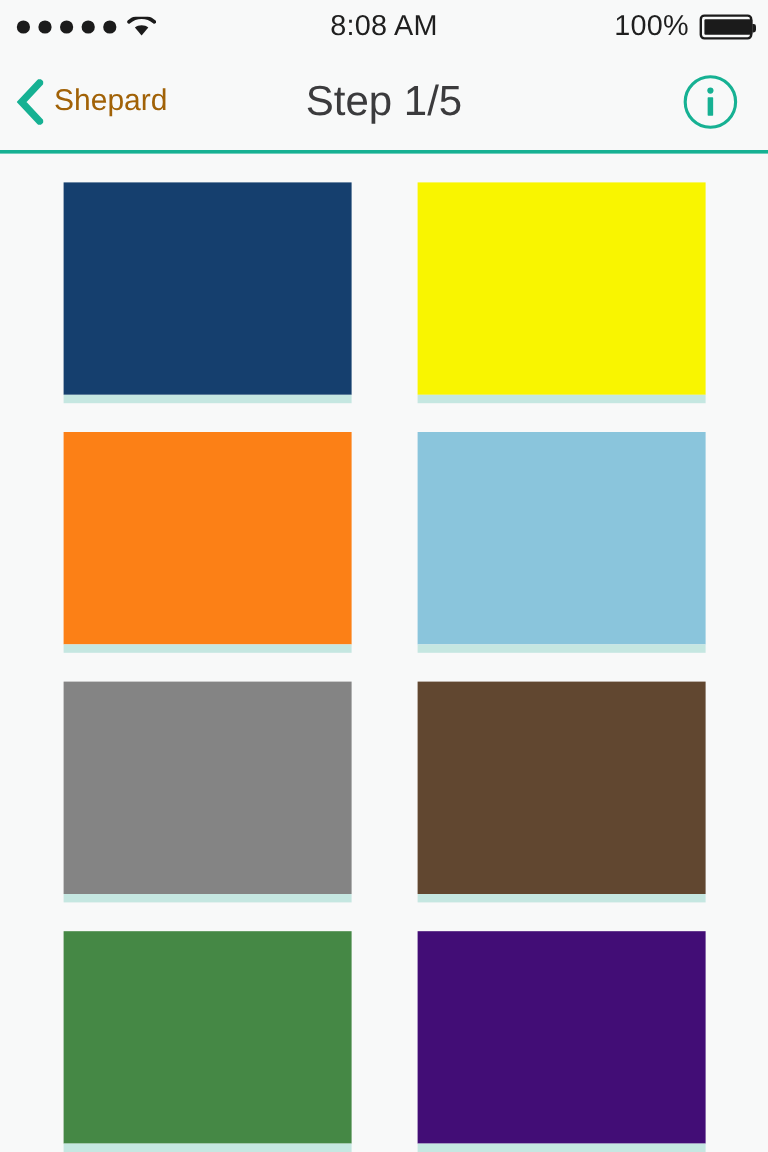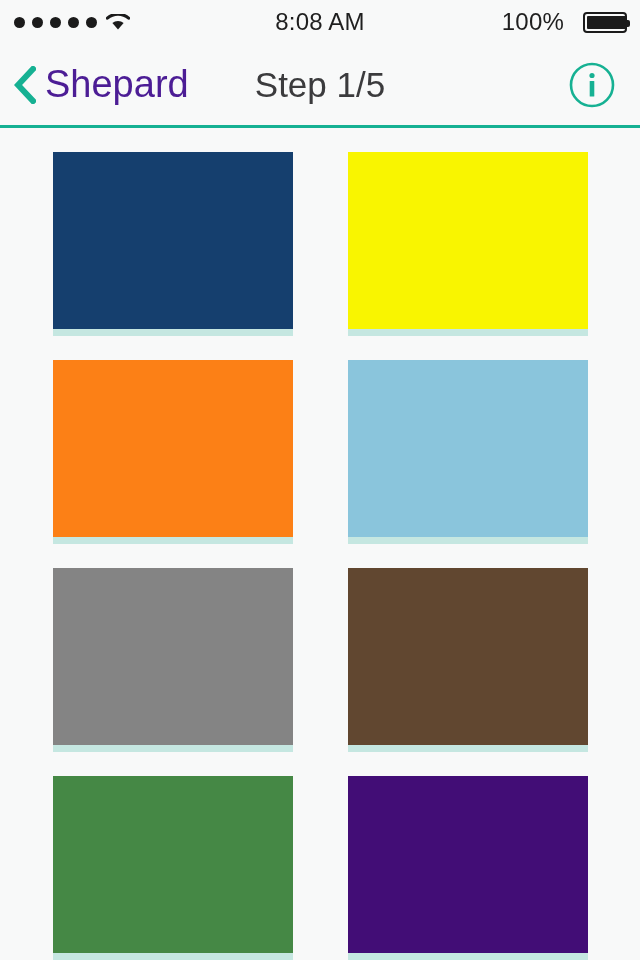--- a/index.html
+++ b/index.html
@@ -61,21 +61,21 @@
     color: #1f1f1f;
     letter-spacing: 0.2px;
   }
   .status-right {
     position: absolute;
     right: 13px;
     top: 0;
     height: 44px;
     display: flex;
     align-items: center;
-    gap: 19px;
+    gap: 9px;
   }
   .battery-pct {
     font-size: 24px;
     color: #1f1f1f;
     letter-spacing: 0.2px;
   }
   .battery {
     position: relative;
     width: 44px;
     height: 21px;
@@ -119,22 +119,22 @@
     align-items: center;
     gap: 9px;
     cursor: pointer;
   }
   .chevron-left {
     display: block;
     width: 22px;
     height: 38px;
   }
   .nav-back-label {
-    font-size: 38px;
-    color: #4c1d95;
+    font-size: 25px;
+    color: #a16207;
     letter-spacing: 0px;
   }
   .nav-title {
     position: absolute;
     left: 0;
     top: 0;
     width: 640px;
     height: 81px;
     line-height: 81px;
     text-align: center;

